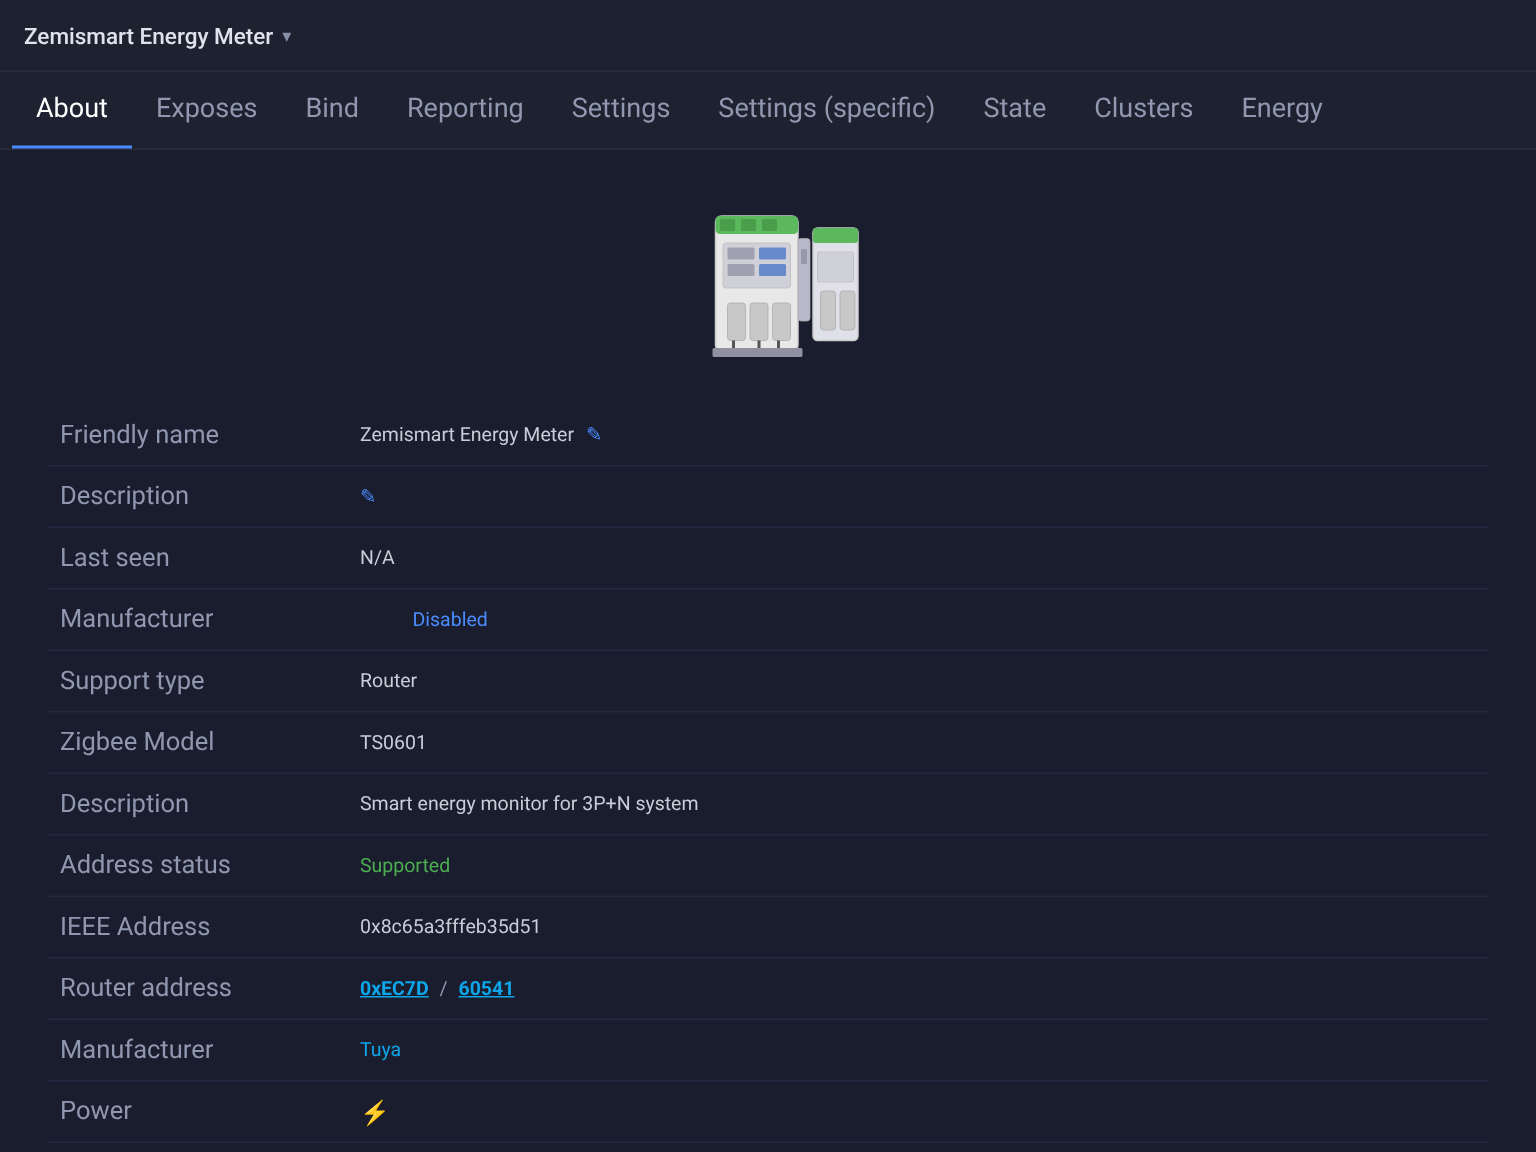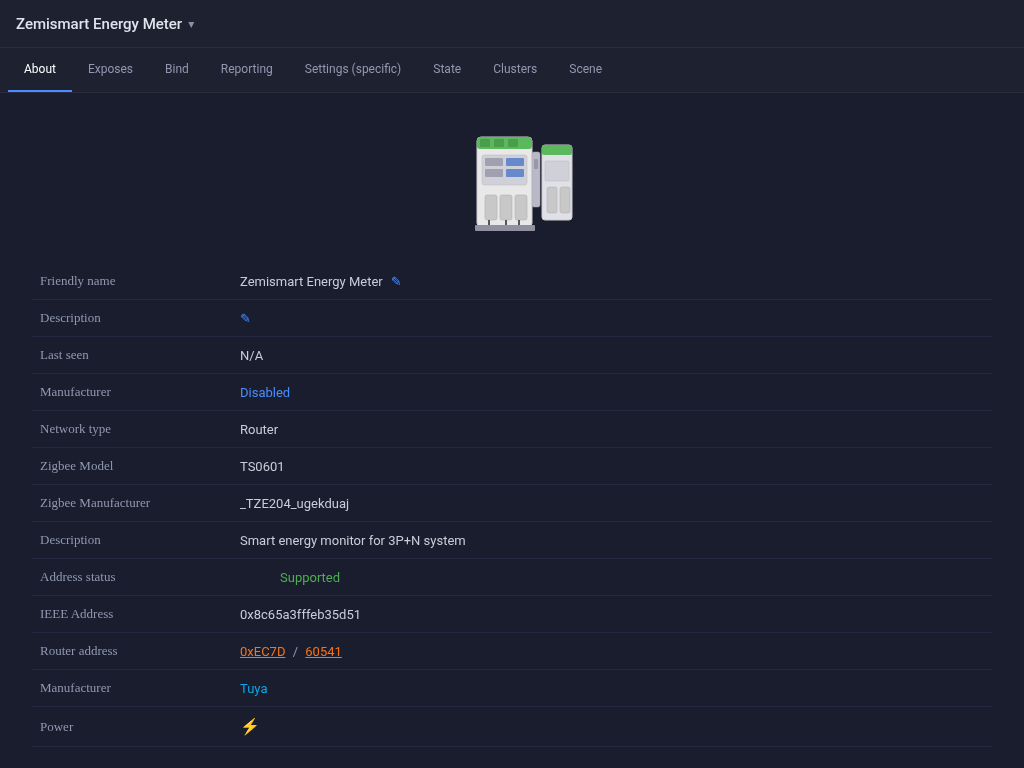--- a/index.html
+++ b/index.html
@@ -31,21 +31,21 @@
     .nav-tabs {
       background-color: #1e2130;
       display: flex;
       border-bottom: 1px solid #2a2d3e;
       padding: 0 8px;
     }
     .nav-tab {
       padding: 14px 16px;
       cursor: pointer;
       color: #9098b0;
-      font-size: 12px;
+      font-size: 18px;
       border-bottom: 2px solid transparent;
       transition: color 0.2s;
       user-select: none;
     }
     .nav-tab.active {
       color: #ffffff;
       border-bottom: 2px solid #4a8cff;
     }
     .content {
       padding: 24px 32px;
@@ -58,33 +58,32 @@
     .info-table tr {
       border-bottom: 1px solid #252840;
     }
     .info-table td {
       padding: 10px 8px;
       vertical-align: middle;
     }
     .info-table td:first-child {
       width: 200px;
       color: #9098b0;
-      font-size: 13px;
-      font-family: Liberation Serif, serif;
+      font-size: 17px;
     }
     .info-table td:last-child {
       color: #c8cdd8;
       font-size: 13px;
     }
     .value-disabled {
       color: #4a8cff;
+      margin-left: 35px;
     }
     .value-supported {
       color: #4caf50;
-      margin-left: 40px;
     }
     .value-manufacturer {
       color: #0ea5e9;
       cursor: pointer;
     }
     .value-model {
       color: #4a8cff;
       cursor: pointer;
     }
     .edit-icon {
@@ -100,44 +99,46 @@
       display: flex;
       align-items: center;
     }
     .power-icon {
       color: #9098b0;
       font-size: 16px;
     }
     .network-addr {
       text-decoration: underline;
       cursor: pointer;
-      color: #f97316;
+      color: #0ea5e9;
+      font-weight: bold;
     }
     .separator {
       color: #9098b0;
       margin: 0 4px;
     }
   </style>
 </head>
 <body>
 
 <div class="title-bar">
   <span class="title-bar-text">Zemismart Energy Meter</span>
   <span class="title-bar-arrow">▾</span>
 </div>
 
 <nav class="nav-tabs">
 <div class="nav-tab active">About</div>
     <div class="nav-tab">Exposes</div>
     <div class="nav-tab">Bind</div>
     <div class="nav-tab">Reporting</div>
+    <div class="nav-tab">Settings</div>
     <div class="nav-tab">Settings (specific)</div>
     <div class="nav-tab">State</div>
     <div class="nav-tab">Clusters</div>
-    <div class="nav-tab">Scene</div>
+    <div class="nav-tab">Energy</div>
   </nav>
 
 <div class="content">
   <div style="display: flex; justify-content: center; margin-bottom: 16px;">
 
     <svg width="170" height="130" viewBox="0 0 170 130" xmlns="http://www.w3.org/2000/svg">
 
       <rect x="50" y="20" width="55" height="90" rx="4" fill="#e8e8e8" stroke="#ccc" stroke-width="1"></rect>
 
       <rect x="50" y="20" width="55" height="12" rx="3" fill="#5cb85c"></rect>
@@ -193,30 +194,26 @@
       <td>Last seen</td>
       <td>N/A</td>
     </tr>
     <tr>
       <td>Manufacturer</td>
       <td>
         <span class="value-disabled">Disabled</span>
       </td>
     </tr>
     <tr>
-      <td>Network type</td>
+      <td>Support type</td>
       <td>Router</td>
     </tr>
     <tr>
       <td>Zigbee Model</td>
       <td>TS0601</td>
-    </tr>
-    <tr>
-      <td>Zigbee Manufacturer</td>
-      <td>_TZE204_ugekduaj</td>
     </tr>
     <tr>
       <td>Description</td>
       <td>Smart energy monitor for 3P+N system</td>
     </tr>
     <tr>
       <td>Address status</td>
       <td>
         <span class="value-supported">Supported</span>
       </td>

